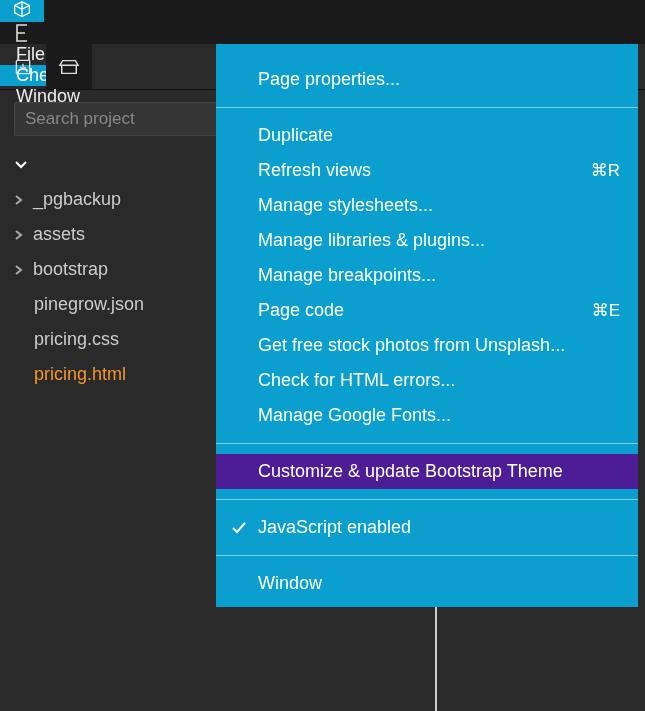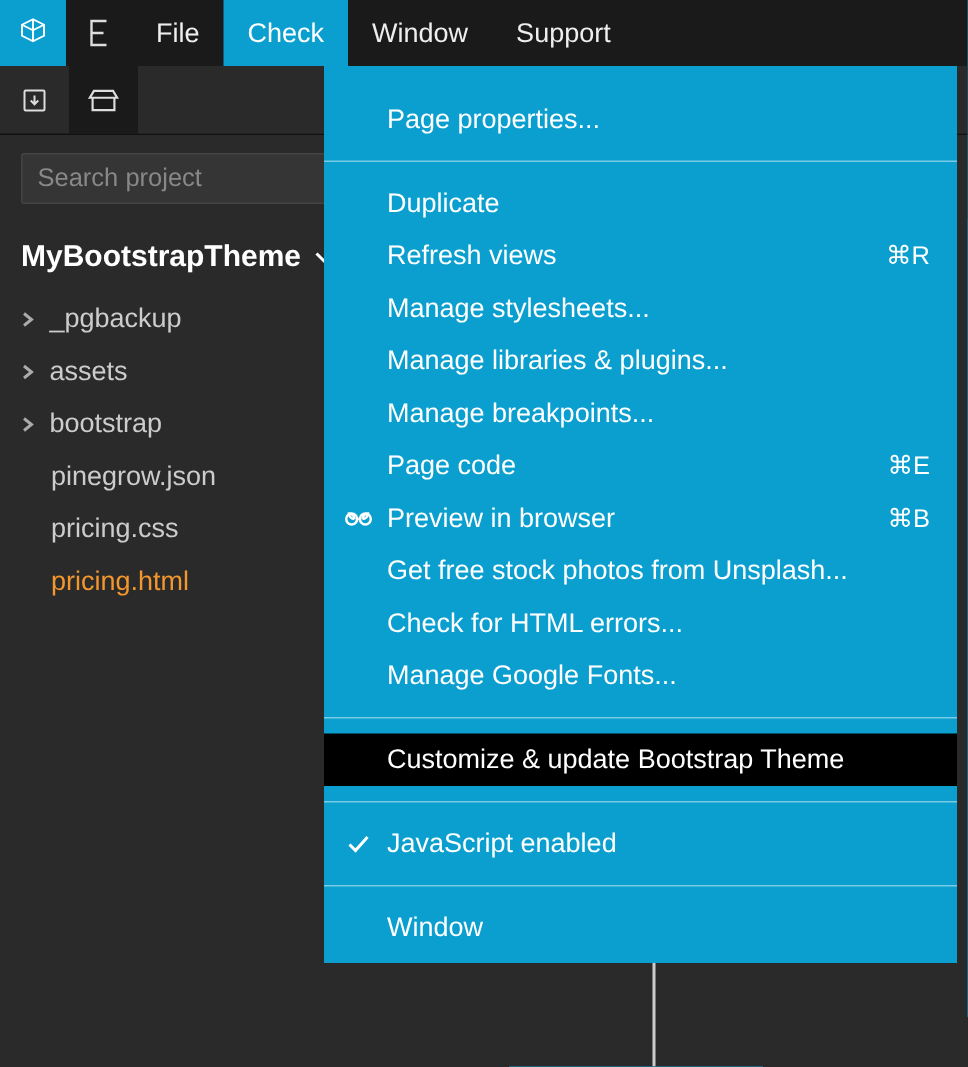--- a/index.html
+++ b/index.html
@@ -12,20 +12,21 @@
     overflow: hidden;
     position: relative;
   }
 
   
   .menubar {
     height: 44px;
     display: flex;
     align-items: stretch;
     background: #1a1a1a;
+    flex-direction: column;
   }
   .menubar-icon {
     width: 44px;
     display: flex;
     align-items: center;
     justify-content: center;
   }
   .menubar-icon.app-logo { background: #0b9fcf; }
   .menubar-icon.e-logo { background: #1a1a1a; font-size: 22px; color: #ddd; }
   .menu-item {
@@ -120,21 +121,21 @@
     position: relative;
   }
   .dd-item .dd-left-icon {
     position: absolute;
     left: 12px;
     width: 22px;
     display: flex;
     justify-content: center;
   }
   .dd-item .dd-shortcut { margin-left: auto; font-size: 17px; }
-  .dd-item.highlight { background: #000000; }
+  .dd-item.highlight { background: #4c1d95; }
   .dd-first { margin-top: 14px; }
 
   
   .bg-snippet {
     position: absolute;
     left: 396px;
     top: 722px;
     width: 249px;
     height: 24px;
     background: #fff;
@@ -190,21 +191,20 @@
     </svg>
   </div>
   <div class="toolbar-rest"></div>
 </div>
 
 <div class="search-row">
   <input class="search-input" placeholder="Search project" style="">
 </div>
 
 <div class="project-row">
-  <span>MyBootstrapTheme</span>
   <span class="chevron-down">
     <svg width="14" height="10" viewBox="0 0 14 10" fill="none" stroke="#fff" stroke-width="2">
       <path d="M2 2 L7 7 L12 2"></path>
     </svg>
   </span>
 </div>
 
 <div class="tree">
   <div class="tree-item">
     <span class="expander">
@@ -266,32 +266,20 @@
       <span>Manage libraries &amp; plugins...</span>
     </div>
     <div class="dd-item">
       <span>Manage breakpoints...</span>
     </div>
     <div class="dd-item">
       <span>Page code</span>
       <span class="dd-shortcut">⌘E</span>
     </div>
     <div class="dd-item">
-      <span class="dd-left-icon">
-        <svg width="20" height="12" viewBox="0 0 22 12" fill="none" stroke="#fff" stroke-width="1.8">
-          <path d="M8 6 A4 4 0 0 1 4 2 A4 4 0 0 1 8 6 M14 6 A4 4 0 0 0 18 2 A4 4 0 0 0 14 6"></path>
-          <circle cx="6" cy="6" r="4"></circle>
-            <circle cx="16" cy="6" r="4"></circle>
-            <path d="M9 6 L13 6"></path>
-        </svg>
-      </span>
-      <span>Preview in browser</span>
-      <span class="dd-shortcut">⌘B</span>
-    </div>
-    <div class="dd-item">
       <span>Get free stock photos from Unsplash...</span>
     </div>
     <div class="dd-item">
       <span>Check for HTML errors...</span>
     </div>
     <div class="dd-item">
       <span>Manage Google Fonts...</span>
     </div>
   </div>
   <div class="dd-sep"></div>

